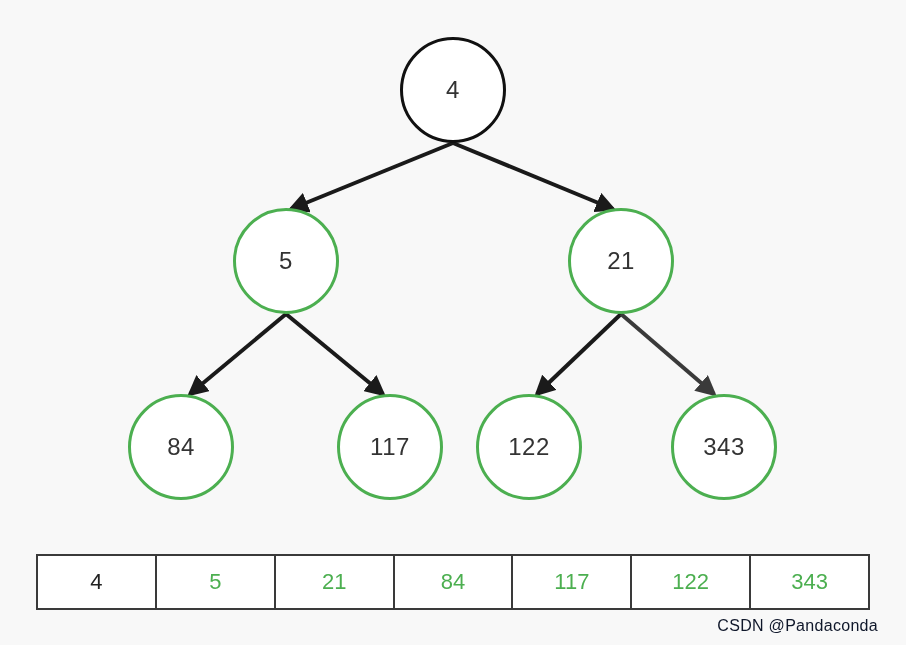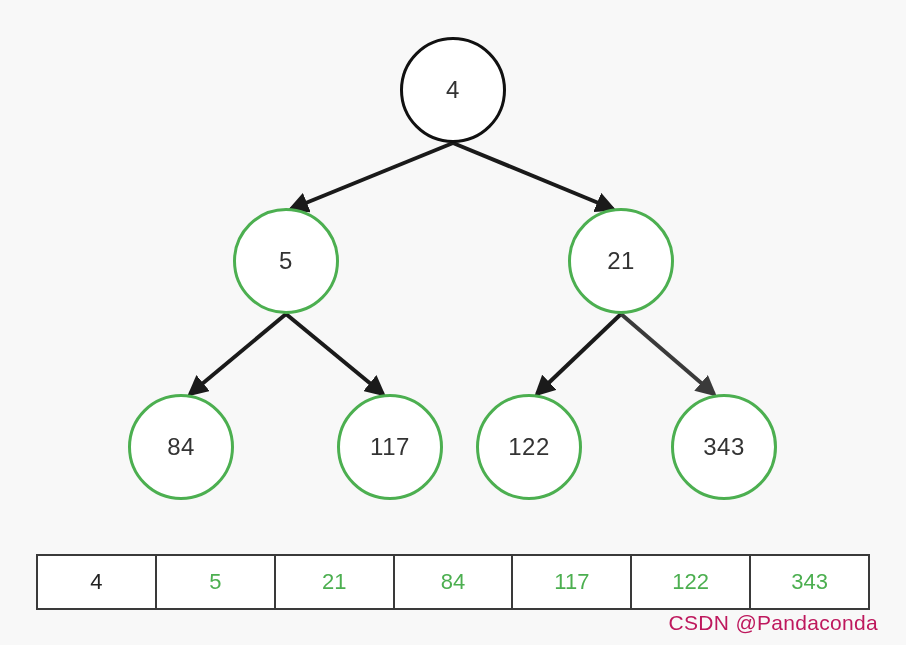--- a/index.html
+++ b/index.html
@@ -73,22 +73,22 @@
   }
   .array-cell:last-child {
     border-right: none;
   }
   .array-cell.cell-black { color: #222222; }
   .array-cell.cell-green { color: #4caf50; }
   #watermark {
     position: absolute;
     right: 28px;
     bottom: 10px;
-    font-size: 21px;
-    color: #be185d;
+    font-size: 16px;
+    color: #0f172a;
     letter-spacing: 0.3px;
     z-index: 4;
     white-space: nowrap;
   }
 </style>
 </head>
 <body>
 
 <div id="diagram-root">
 

